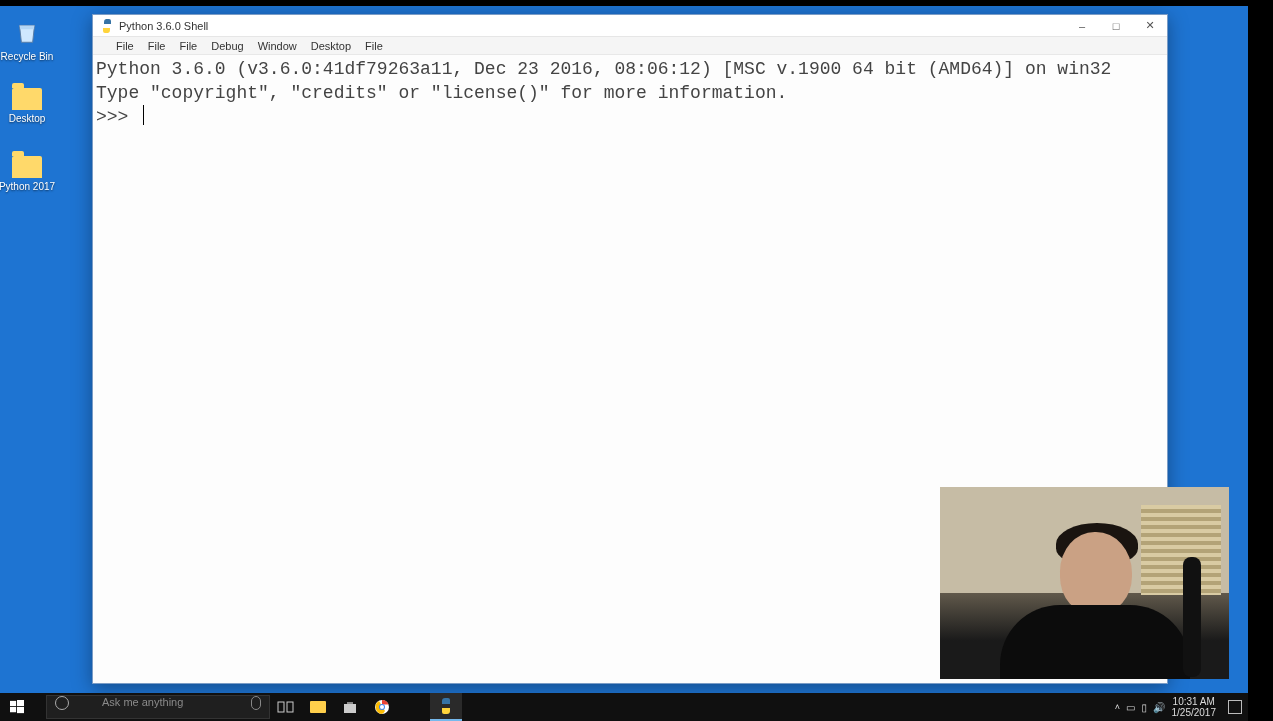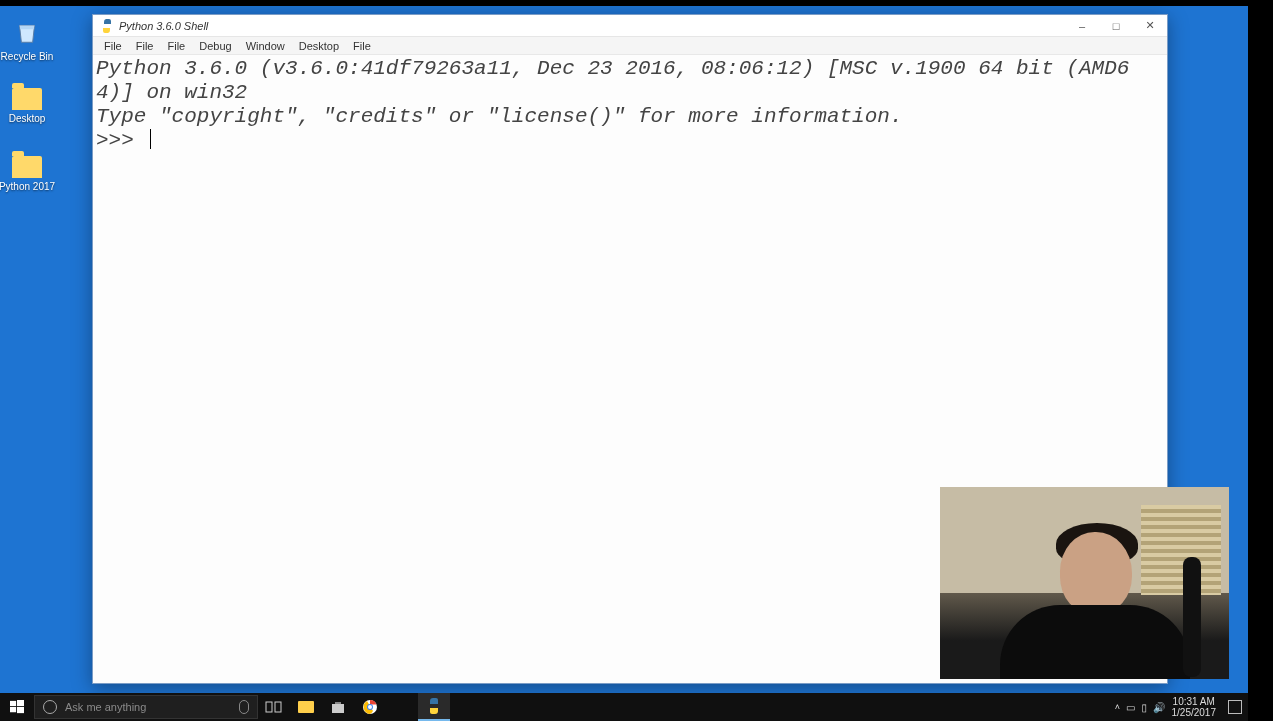--- a/index.html
+++ b/index.html
@@ -55,45 +55,44 @@
   .titlebar {
     height: 22px;
     background: #fff;
     display:flex;
     align-items:center;
     font-size: 11px;
     color:#333;
     border-bottom: 1px solid #e6e6e6;
   }
   .titlebar .appicon { width:16px; height:16px; margin:0 4px 0 6px; }
-  .titlebar .title { flex: 0 0 auto; font-style: italic; }
+  .titlebar .title { flex: 0 0 auto; }
   .titlebar .spacer { flex:1; }
   .winbtn { width:34px; height:22px; display:flex; align-items:center; justify-content:center; color:#555; font-size:11px; }
 
   .menubar {
     height: 18px;
     background:#f5f5f5;
     display:flex;
     align-items:center;
     font-size: 11px;
     color:#333;
-    padding-left:4px;
+    padding-left:16px;
     border-bottom:1px solid #e8e8e8;
   }
   .menubar .menu { padding: 1px 7px; cursor:default; }
 
   .editor {
     font-family: "Courier New", monospace;
-    font-size: 21px;
+    font-size: 18px;
     line-height: 24px;
     color: #444;
     padding: 2px 3px;
     white-space: pre-wrap;
     word-break: break-all;
-    font-style: italic;
   }
   .prompt { color:#444; }
   .cursorbar { display:inline-block; width:1px; height:20px; background:#000; vertical-align:-3px; margin-left:4px; }
 
   
   .webcam {
     position:absolute;
     left: 940px;
     top: 487px;
     width: 289px;
@@ -120,22 +119,22 @@
     height: 28px;
     background:#101010;
     display:flex;
     align-items:center;
     color:#ccc;
   }
   .right-black { position:absolute; right:0; top:6px; width:25px; bottom:0; background:#000;}
   .startbtn { width:34px; height:28px; display:flex; align-items:center; justify-content:center; }
   .startbtn svg { width:14px; height:14px; }
   .searchbox {
-    width: 224px; height:24px; background:#1f1f1f; display:flex; align-items:center;
-    border:1px solid #333; margin-left:0px;
+    width: 224px; height:24px; background:#1f1f1f; display:flex; align-items:flex-start;
+    border:1px solid #333; margin-left:12px;gap:25px;
   }
   .searchbox .circ { width:14px; height:14px; border:1.5px solid #aaa; border-radius:50%; margin:0 8px; }
   .searchbox .ph { font-size:11px; color:#8a8a8a; flex:1; }
   .searchbox .mic { width:10px; height:14px; border:1px solid #888; border-radius:5px; margin-right:8px;}
   .tbicon { width:32px; height:28px; display:flex; align-items:center; justify-content:center; }
   .tbicon svg, .tbicon .g { width:18px; height:18px; }
   .tb-spacer { flex:1; }
   .tray { display:flex; align-items:center; gap:6px; padding-right:6px; font-size:10px; color:#ddd;}
   .tray .up { font-size:9px; }
   .tray .clock { text-align:center; line-height:11px; font-size:10px; }

